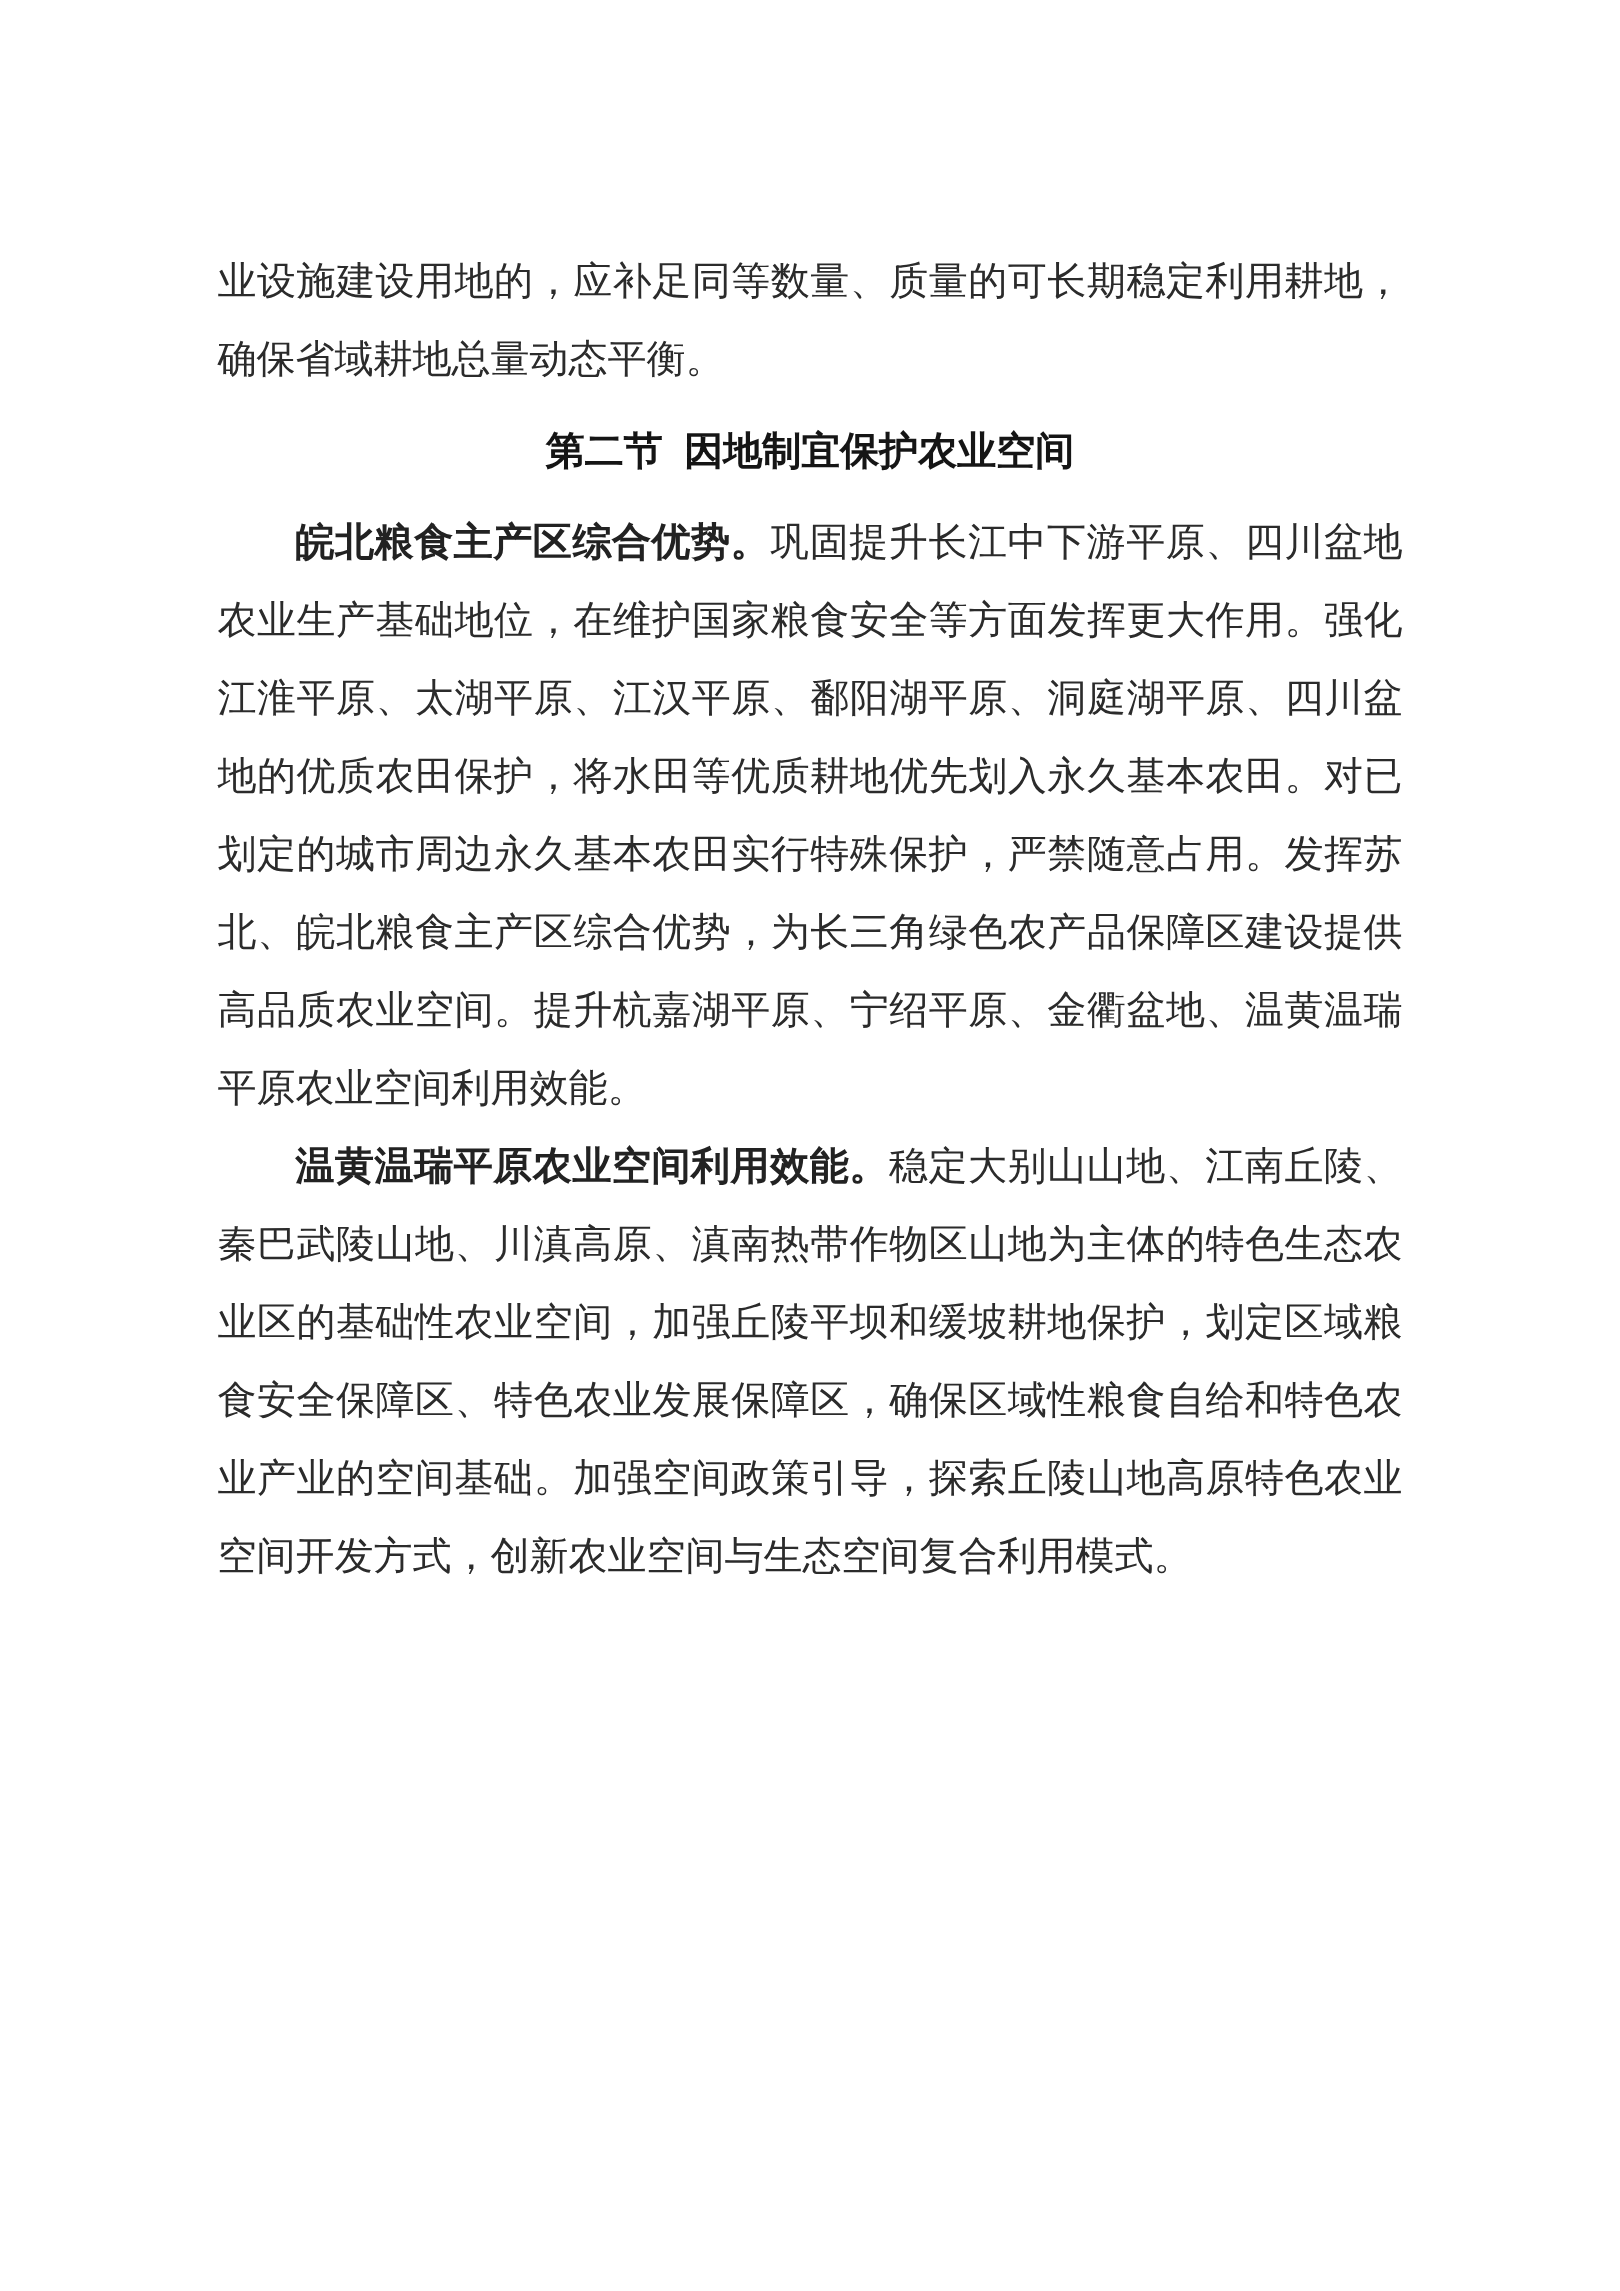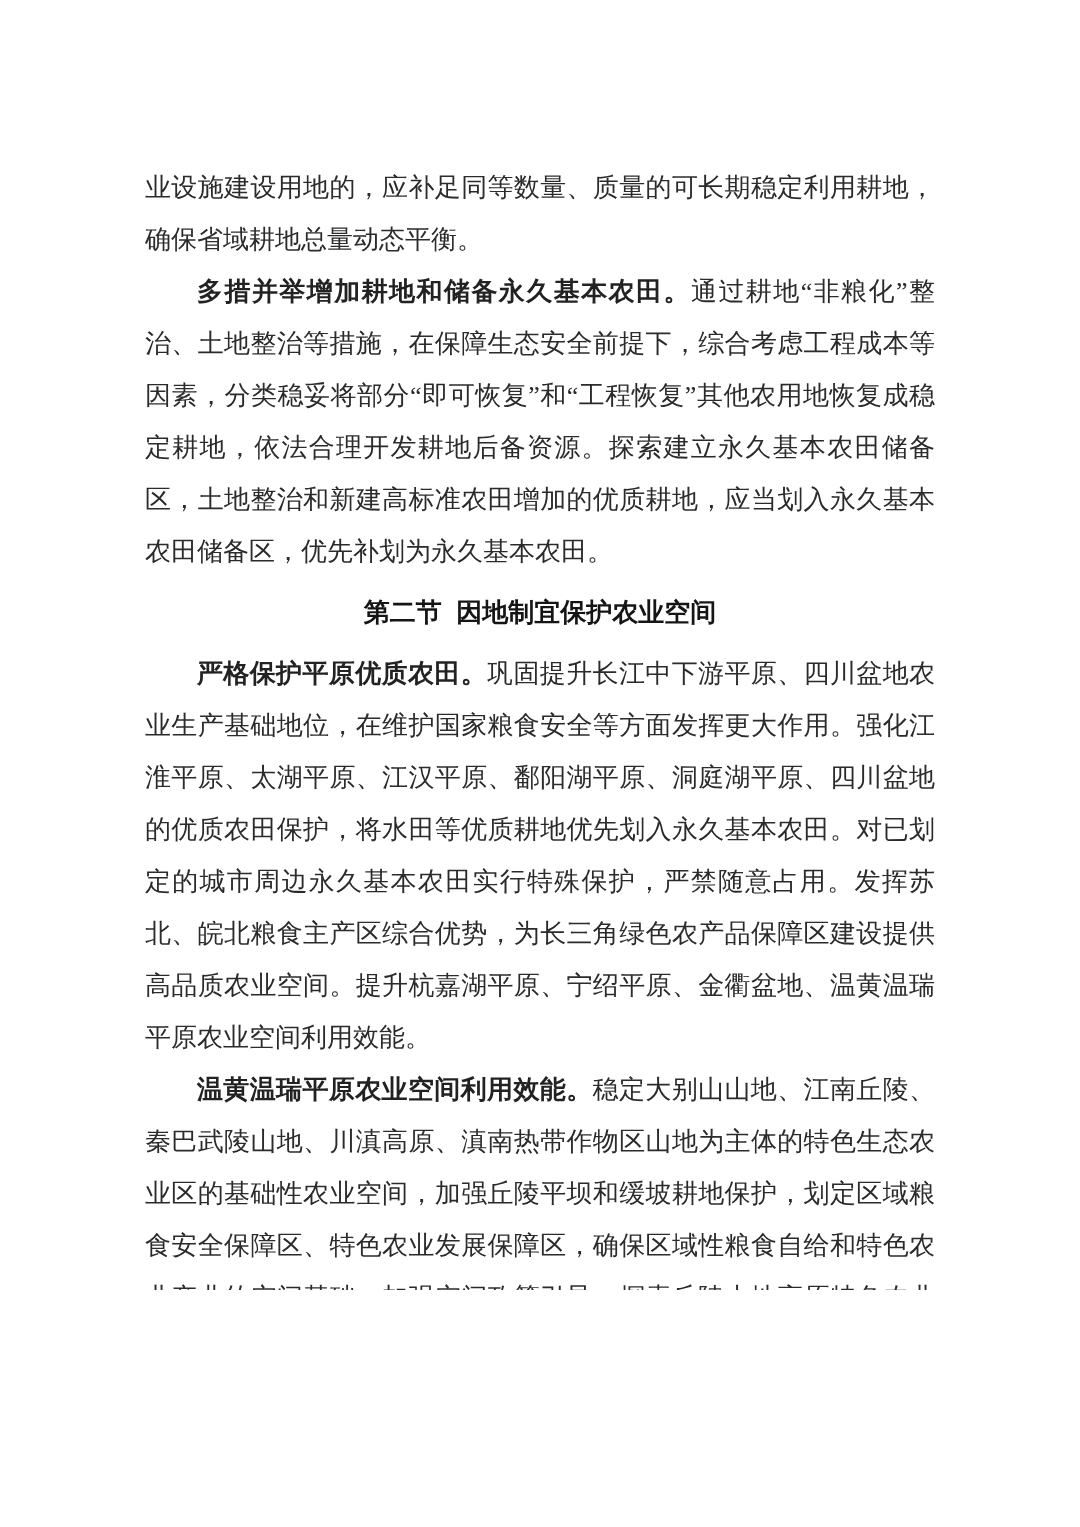--- a/index.html
+++ b/index.html
@@ -52,24 +52,23 @@
   }
 </style>
 </head>
 <body>
 
 <div class="page">
   <div class="content">
 
     <p class="para"><span>业设施建设用地的，应补足同等数量、质量的可长期稳定利用耕地，确保省域耕地总量动态平衡。</span></p>
 
-    <p class="para indent"><span class="lead">多措并举增加耕地和储备永久基本农田。</span><span>通过耕地“非粮化”整治、土地整治等措施，在保障生态安全前提下，综合考虑工程成本等因素，分类稳妥将部分“即可恢复”和“工程恢复”其他农用地恢复成稳定耕地，依法合理开发耕地后备资源。探索建立永久基本农田储备区，土地整治和新建高标准农田增加的优质耕地，应当划入永久基本农田储备区，优先补划为永久基本农田。</span></p>
 
     <h2 class="section-heading"><span class="heading-number">第二节</span><span>因地制宜保护农业空间</span></h2>
 
-    <p class="para indent"><span class="lead">严格保护平原优质农田。</span><span>巩固提升长江中下游平原、四川盆地农业生产基础地位，在维护国家粮食安全等方面发挥更大作用。强化江淮平原、太湖平原、江汉平原、鄱阳湖平原、洞庭湖平原、四川盆地的优质农田保护，将水田等优质耕地优先划入永久基本农田。对已划定的城市周边永久基本农田实行特殊保护，严禁随意占用。发挥苏北、皖北粮食主产区综合优势，为长三角绿色农产品保障区建设提供高品质农业空间。提升杭嘉湖平原、宁绍平原、金衢盆地、温黄温瑞平原农业空间利用效能。</span></p>
+    <p class="para indent"><span class="lead">皖北粮食主产区综合优势。</span><span>巩固提升长江中下游平原、四川盆地农业生产基础地位，在维护国家粮食安全等方面发挥更大作用。强化江淮平原、太湖平原、江汉平原、鄱阳湖平原、洞庭湖平原、四川盆地的优质农田保护，将水田等优质耕地优先划入永久基本农田。对已划定的城市周边永久基本农田实行特殊保护，严禁随意占用。发挥苏北、皖北粮食主产区综合优势，为长三角绿色农产品保障区建设提供高品质农业空间。提升杭嘉湖平原、宁绍平原、金衢盆地、温黄温瑞平原农业空间利用效能。</span></p>
 
     <p class="para indent"><span class="lead">温黄温瑞平原农业空间利用效能。</span><span>稳定大别山山地、江南丘陵、秦巴武陵山地、川滇高原、滇南热带作物区山地为主体的特色生态农业区的基础性农业空间，加强丘陵平坝和缓坡耕地保护，划定区域粮食安全保障区、特色农业发展保障区，确保区域性粮食自给和特色农业产业的空间基础。加强空间政策引导，探索丘陵山地高原特色农业空间开发方式，创新农业空间与生态空间复合利用模式。</span></p>
 
   </div>
 
   <div class="page-number">— 16 —</div>
 </div>
 
 </body></html>

